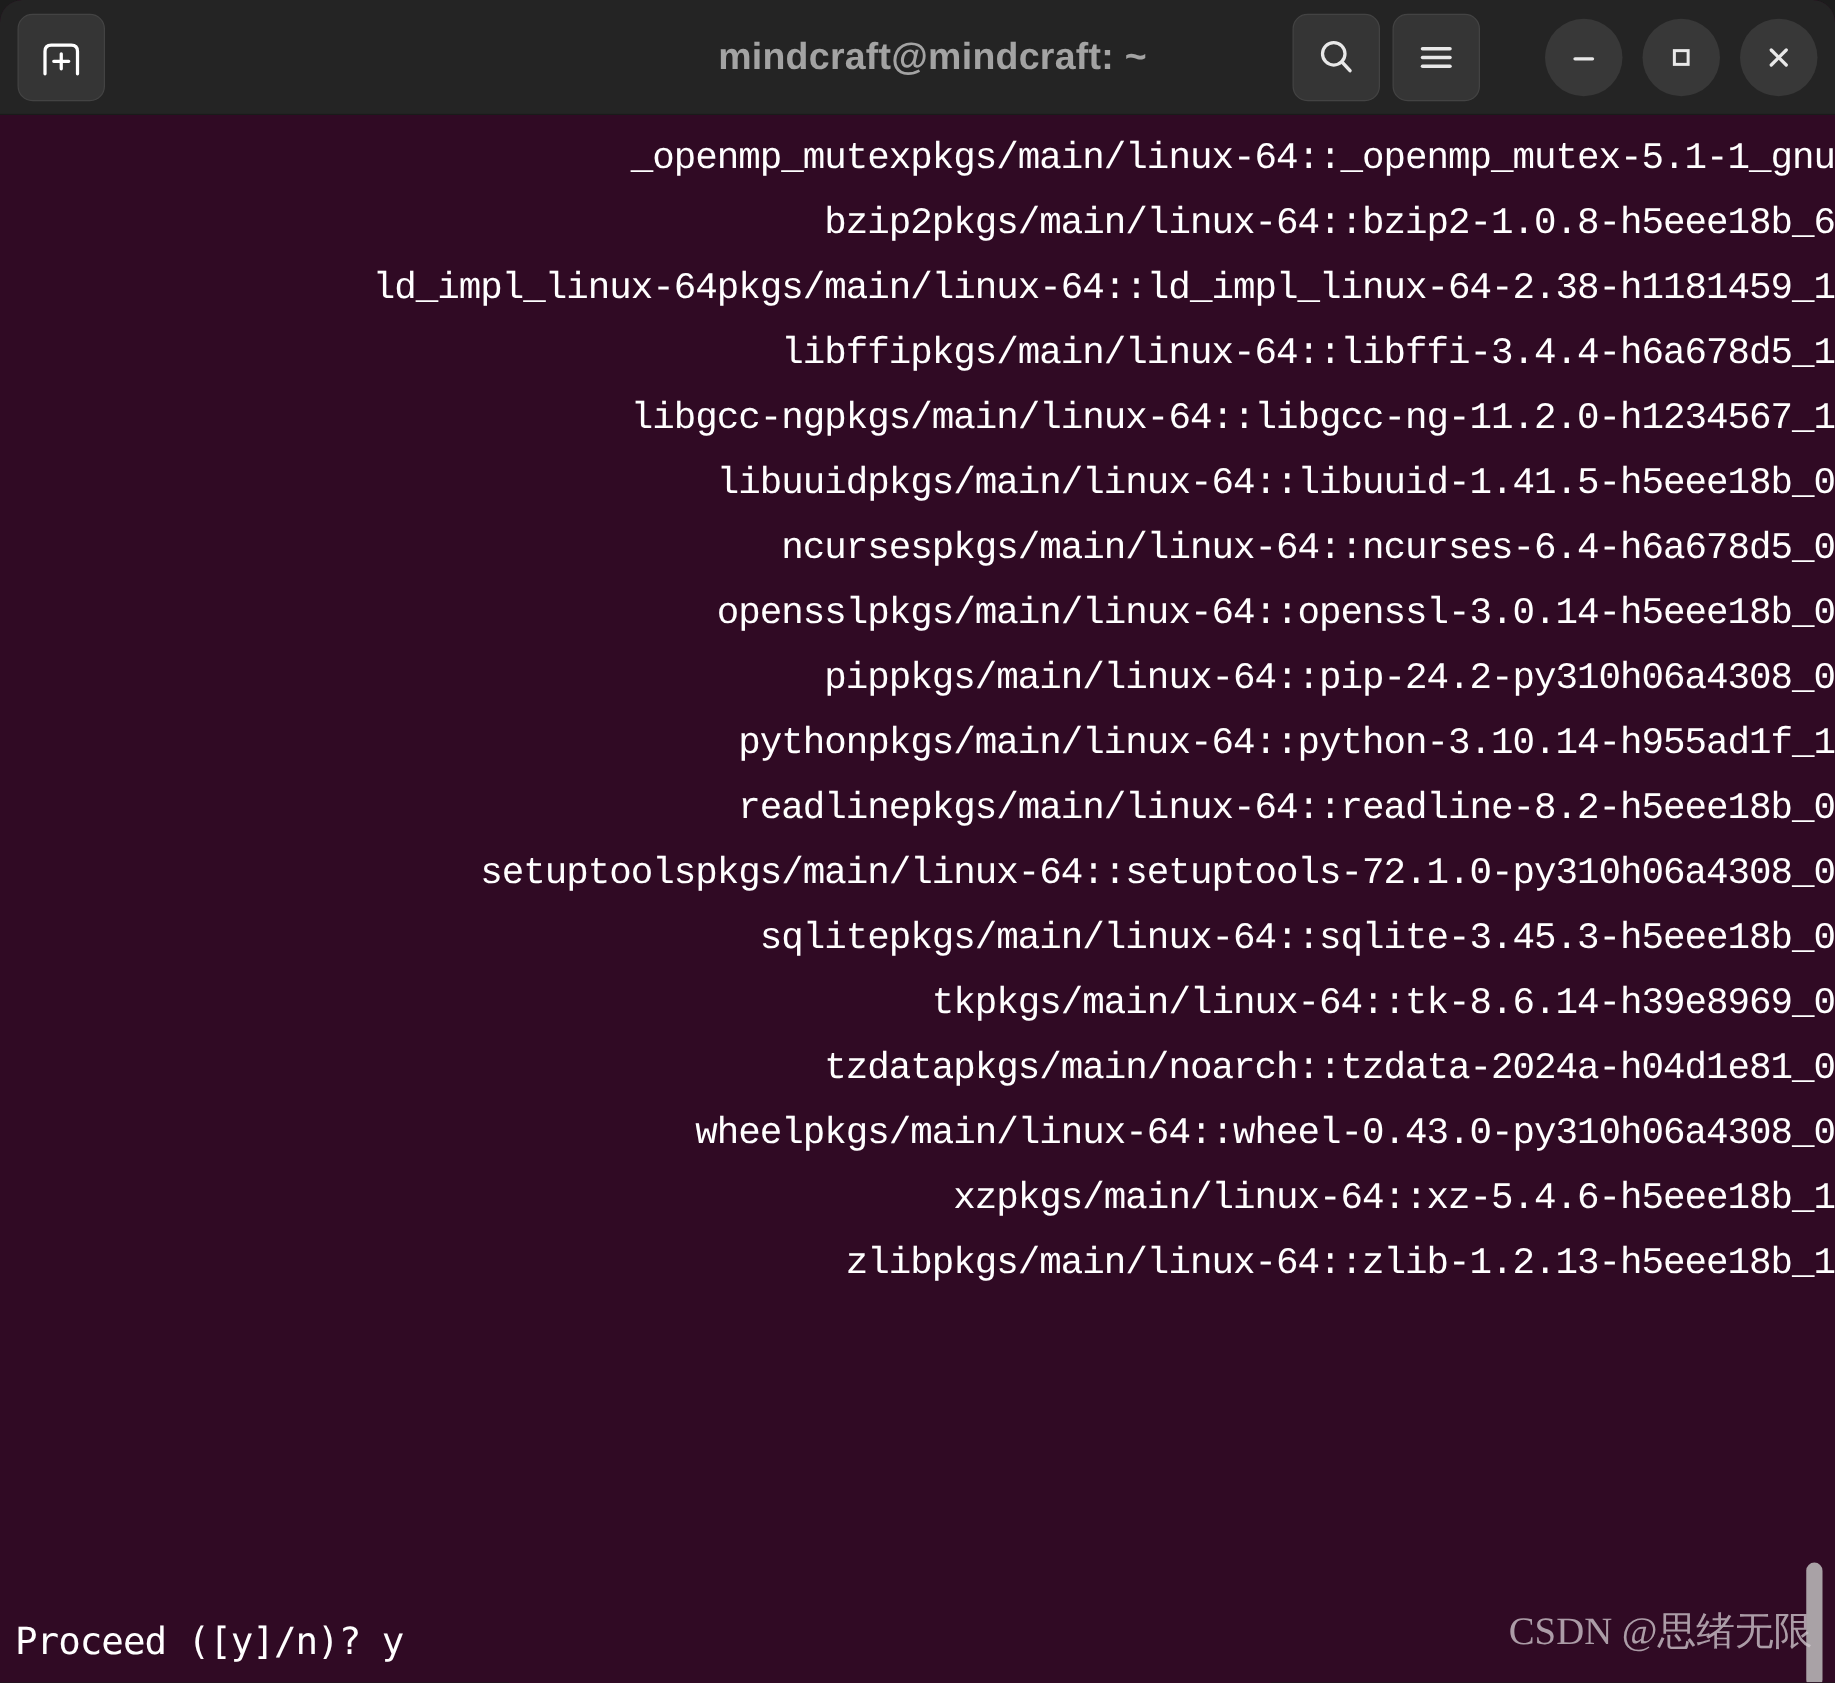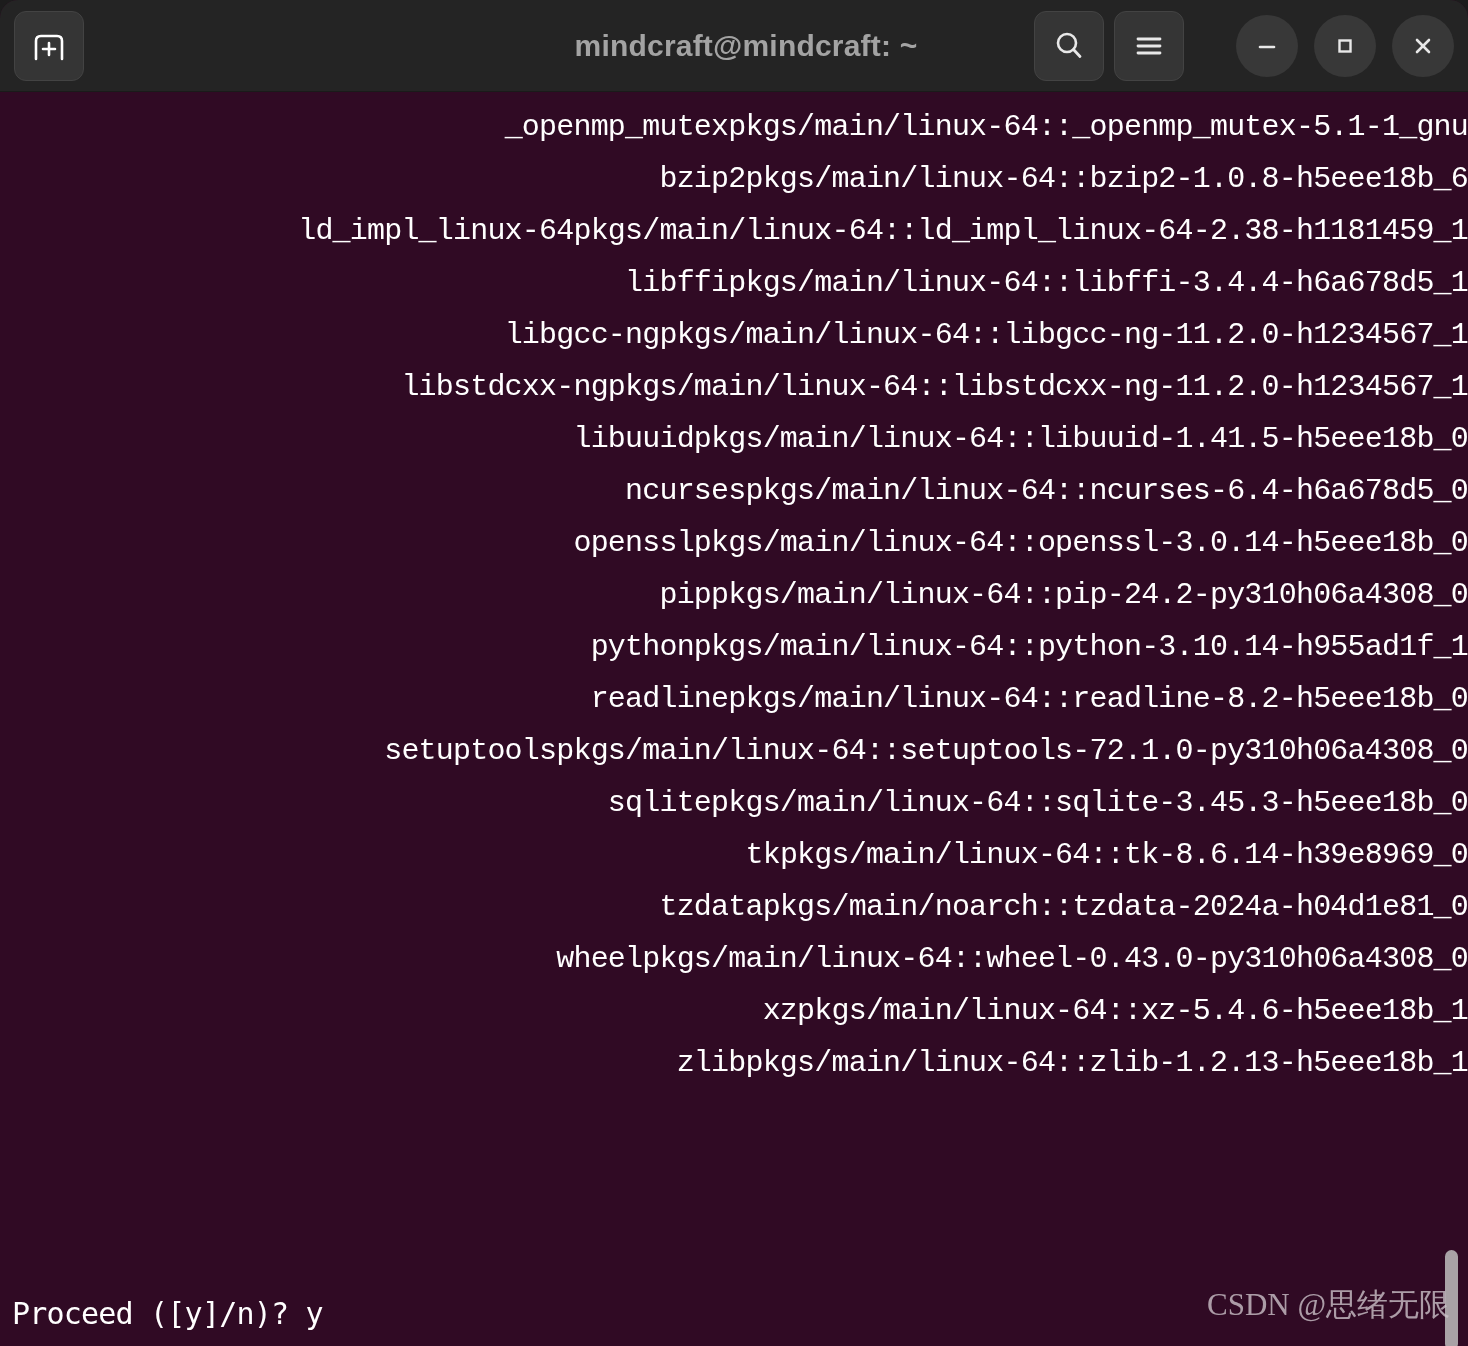--- a/index.html
+++ b/index.html
@@ -234,21 +234,20 @@
   </div>
 
   <div id="terminal-body">
 
     <div id="terminal-output">
         <div class="term-line"><span class="pkg-name">_openmp_mutex</span><span class="pkg-spec">pkgs/main/linux-64::_openmp_mutex-5.1-1_gnu</span></div>
         <div class="term-line"><span class="pkg-name">bzip2</span><span class="pkg-spec">pkgs/main/linux-64::bzip2-1.0.8-h5eee18b_6</span></div>
         <div class="term-line"><span class="pkg-name">ld_impl_linux-64</span><span class="pkg-spec">pkgs/main/linux-64::ld_impl_linux-64-2.38-h1181459_1</span></div>
         <div class="term-line"><span class="pkg-name">libffi</span><span class="pkg-spec">pkgs/main/linux-64::libffi-3.4.4-h6a678d5_1</span></div>
         <div class="term-line"><span class="pkg-name">libgcc-ng</span><span class="pkg-spec">pkgs/main/linux-64::libgcc-ng-11.2.0-h1234567_1</span></div>
-        <div class="term-line"><span class="pkg-name">libstdcxx-ng</span><span class="pkg-spec">pkgs/main/linux-64::libstdcxx-ng-11.2.0-h1234567_1</span></div>
         <div class="term-line"><span class="pkg-name">libuuid</span><span class="pkg-spec">pkgs/main/linux-64::libuuid-1.41.5-h5eee18b_0</span></div>
         <div class="term-line"><span class="pkg-name">ncurses</span><span class="pkg-spec">pkgs/main/linux-64::ncurses-6.4-h6a678d5_0</span></div>
         <div class="term-line"><span class="pkg-name">openssl</span><span class="pkg-spec">pkgs/main/linux-64::openssl-3.0.14-h5eee18b_0</span></div>
         <div class="term-line"><span class="pkg-name">pip</span><span class="pkg-spec">pkgs/main/linux-64::pip-24.2-py310h06a4308_0</span></div>
         <div class="term-line"><span class="pkg-name">python</span><span class="pkg-spec">pkgs/main/linux-64::python-3.10.14-h955ad1f_1</span></div>
         <div class="term-line"><span class="pkg-name">readline</span><span class="pkg-spec">pkgs/main/linux-64::readline-8.2-h5eee18b_0</span></div>
         <div class="term-line"><span class="pkg-name">setuptools</span><span class="pkg-spec">pkgs/main/linux-64::setuptools-72.1.0-py310h06a4308_0</span></div>
         <div class="term-line"><span class="pkg-name">sqlite</span><span class="pkg-spec">pkgs/main/linux-64::sqlite-3.45.3-h5eee18b_0</span></div>
         <div class="term-line"><span class="pkg-name">tk</span><span class="pkg-spec">pkgs/main/linux-64::tk-8.6.14-h39e8969_0</span></div>
         <div class="term-line"><span class="pkg-name">tzdata</span><span class="pkg-spec">pkgs/main/noarch::tzdata-2024a-h04d1e81_0</span></div>

